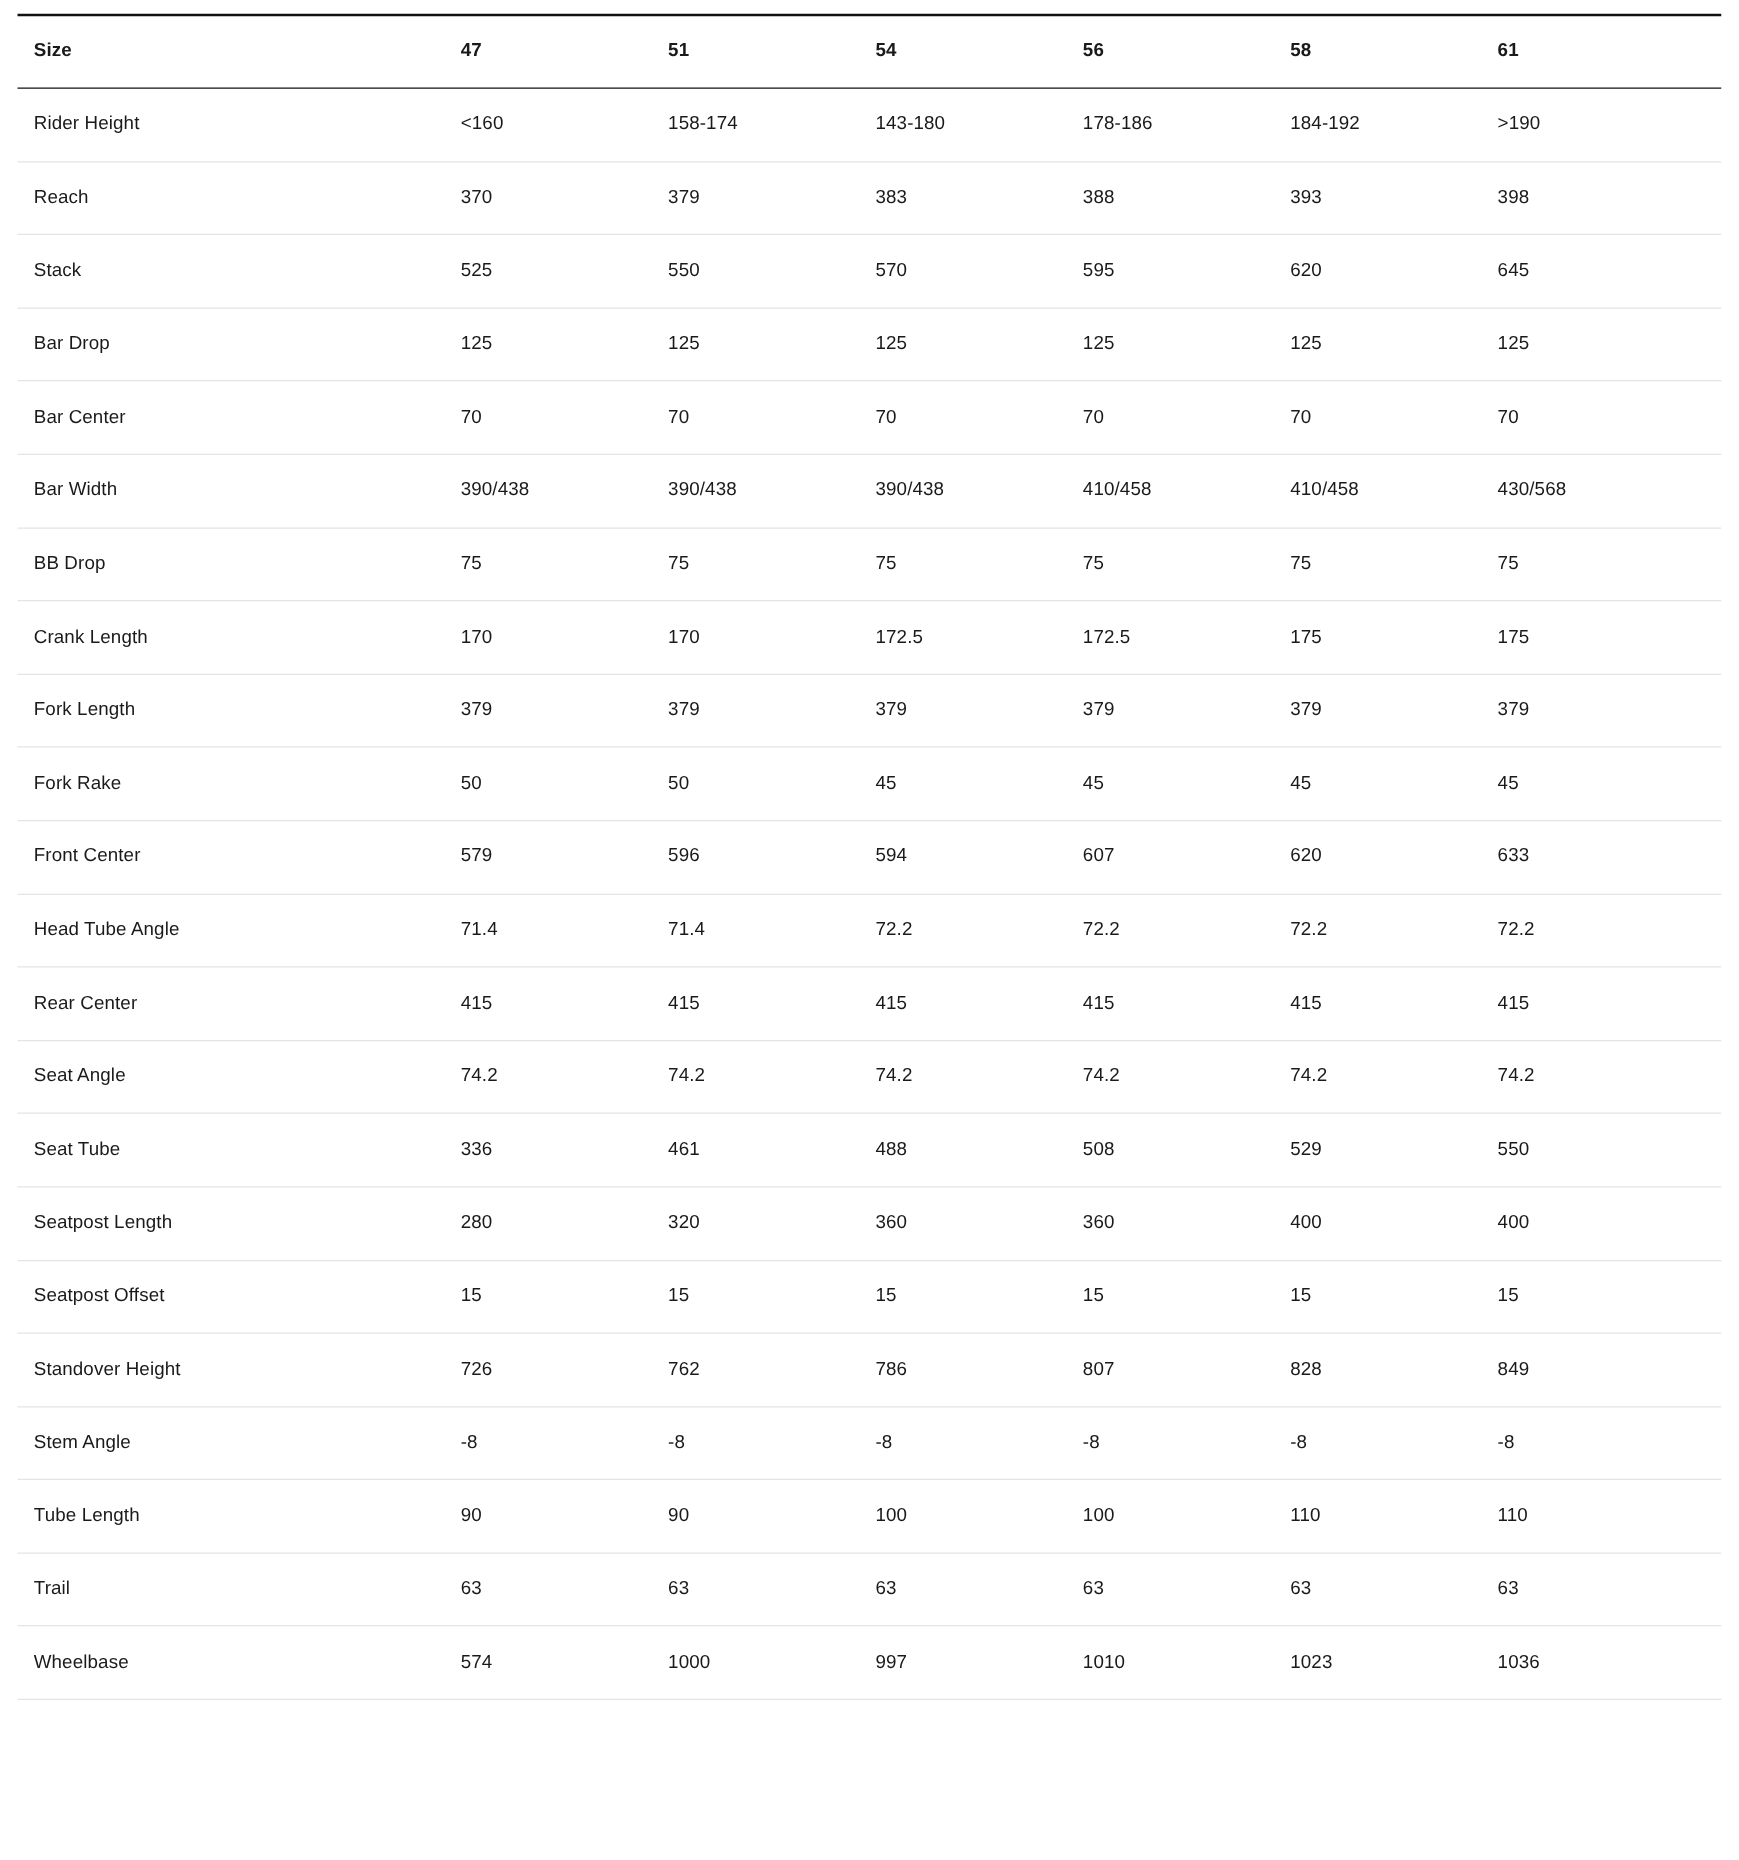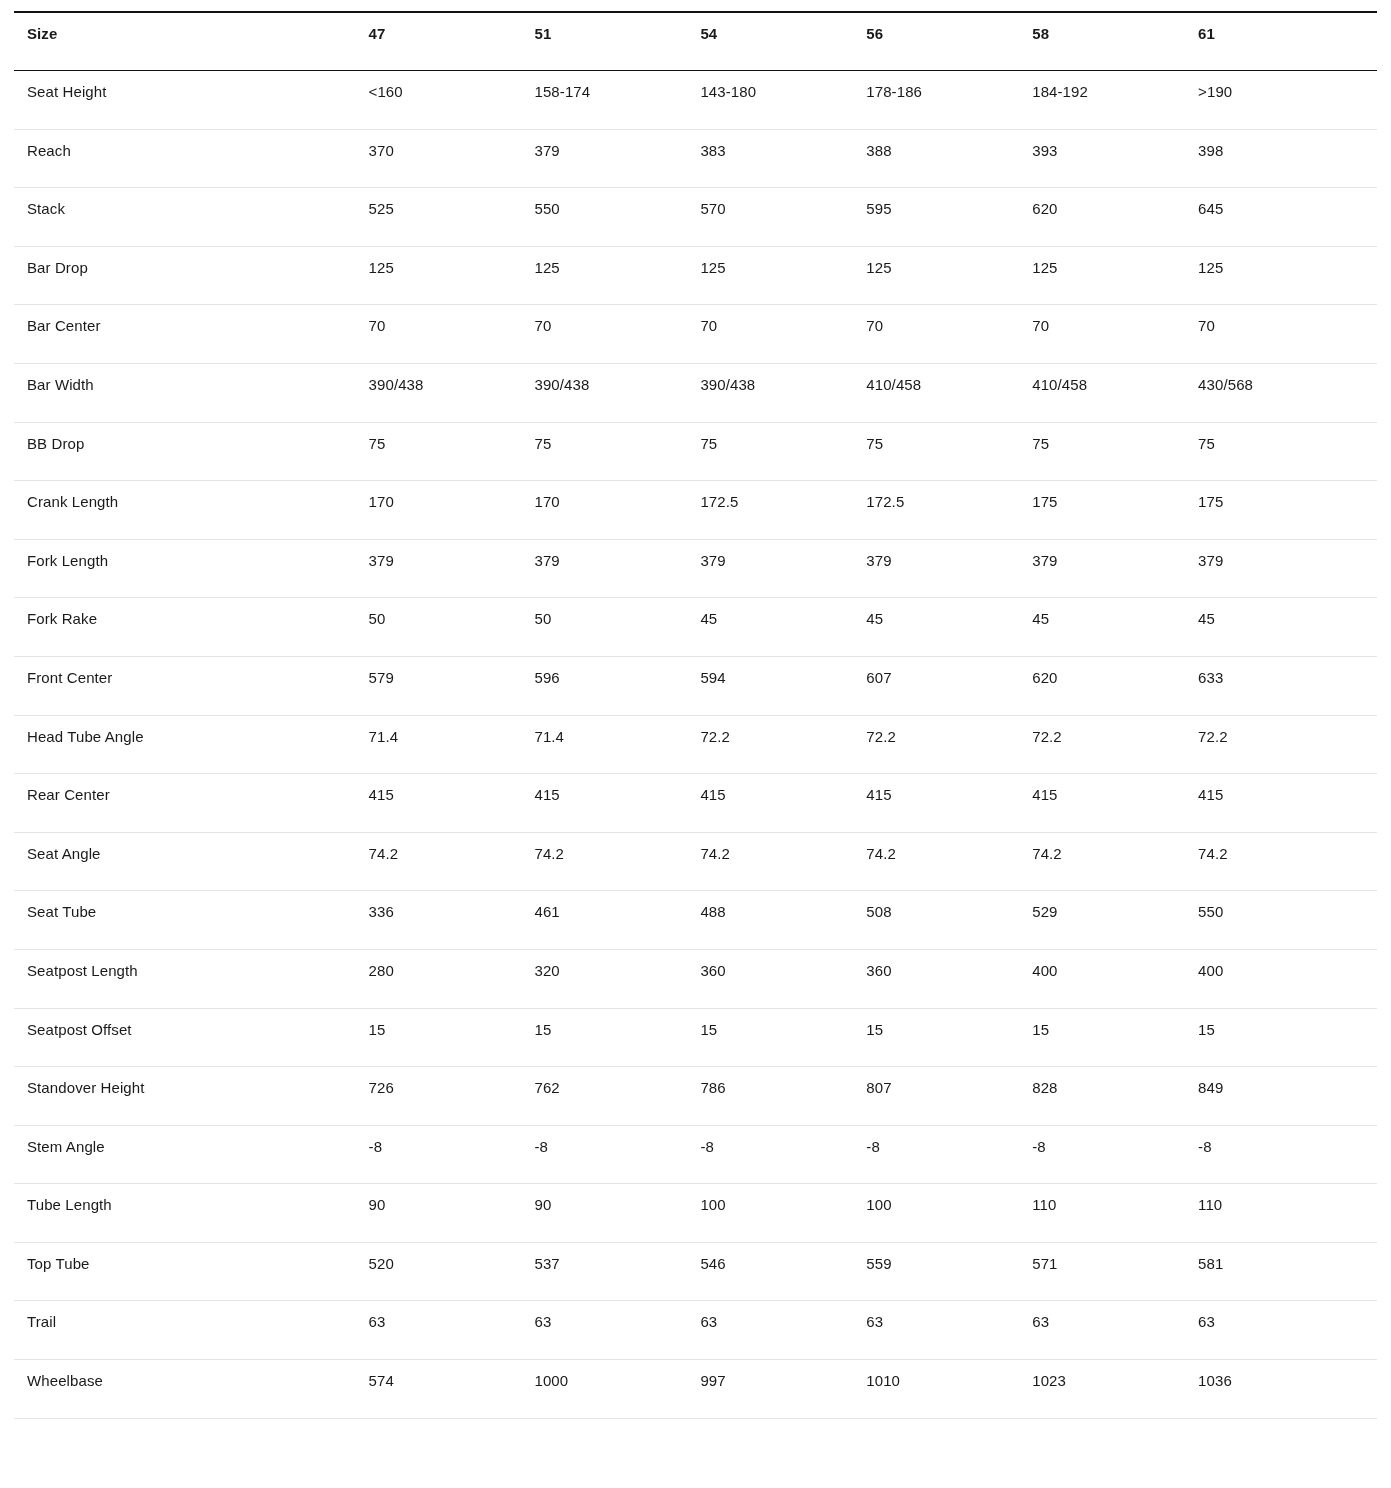--- a/index.html
+++ b/index.html
@@ -9,22 +9,23 @@
     font-family: "Liberation Sans", sans-serif;
     color: var(--text, #1a1a1a);
   }
   body { height: 1488px; overflow: hidden; }
   .table-wrap {
     margin: 11px 14px 0 14px;
     border-top: 2px solid var(--border-strong, #111111);
   }
   .row {
     display: flex;
+    align-items: center;
     height: 58.6px;
-    padding: 12px 13px;
+    padding: 0 13px;
     border-bottom: 1px solid var(--border-light, #e4e4e4);
     background: transparent;
   }
   .header-row {
     height: 58px;
     font-weight: bold;
     border-bottom: 1px solid var(--border-strong, #111111);
   }
   .cell {
     width: 170px;
@@ -43,21 +44,21 @@
     <div class="row header-row">
       <div class="cell label-cell">Size</div>
       <div class="cell">47</div>
       <div class="cell">51</div>
       <div class="cell">54</div>
       <div class="cell">56</div>
       <div class="cell">58</div>
       <div class="cell">61</div>
     </div>
     <div class="row">
-      <div class="cell label-cell">Seat Height</div>
+      <div class="cell label-cell">Rider Height</div>
       <div class="cell">&lt;160</div>
       <div class="cell">158-174</div>
       <div class="cell">143-180</div>
       <div class="cell">178-186</div>
       <div class="cell">184-192</div>
       <div class="cell">&gt;190</div>
     </div>
     <div class="row">
       <div class="cell label-cell">Reach</div>
       <div class="cell">370</div>
@@ -223,29 +224,20 @@
     <div class="row">
       <div class="cell label-cell">Tube Length</div>
       <div class="cell">90</div>
       <div class="cell">90</div>
       <div class="cell">100</div>
       <div class="cell">100</div>
       <div class="cell">110</div>
       <div class="cell">110</div>
     </div>
     <div class="row">
-      <div class="cell label-cell">Top Tube</div>
-      <div class="cell">520</div>
-      <div class="cell">537</div>
-      <div class="cell">546</div>
-      <div class="cell">559</div>
-      <div class="cell">571</div>
-      <div class="cell">581</div>
-    </div>
-    <div class="row">
       <div class="cell label-cell">Trail</div>
       <div class="cell">63</div>
       <div class="cell">63</div>
       <div class="cell">63</div>
       <div class="cell">63</div>
       <div class="cell">63</div>
       <div class="cell">63</div>
     </div>
     <div class="row">
       <div class="cell label-cell">Wheelbase</div>

